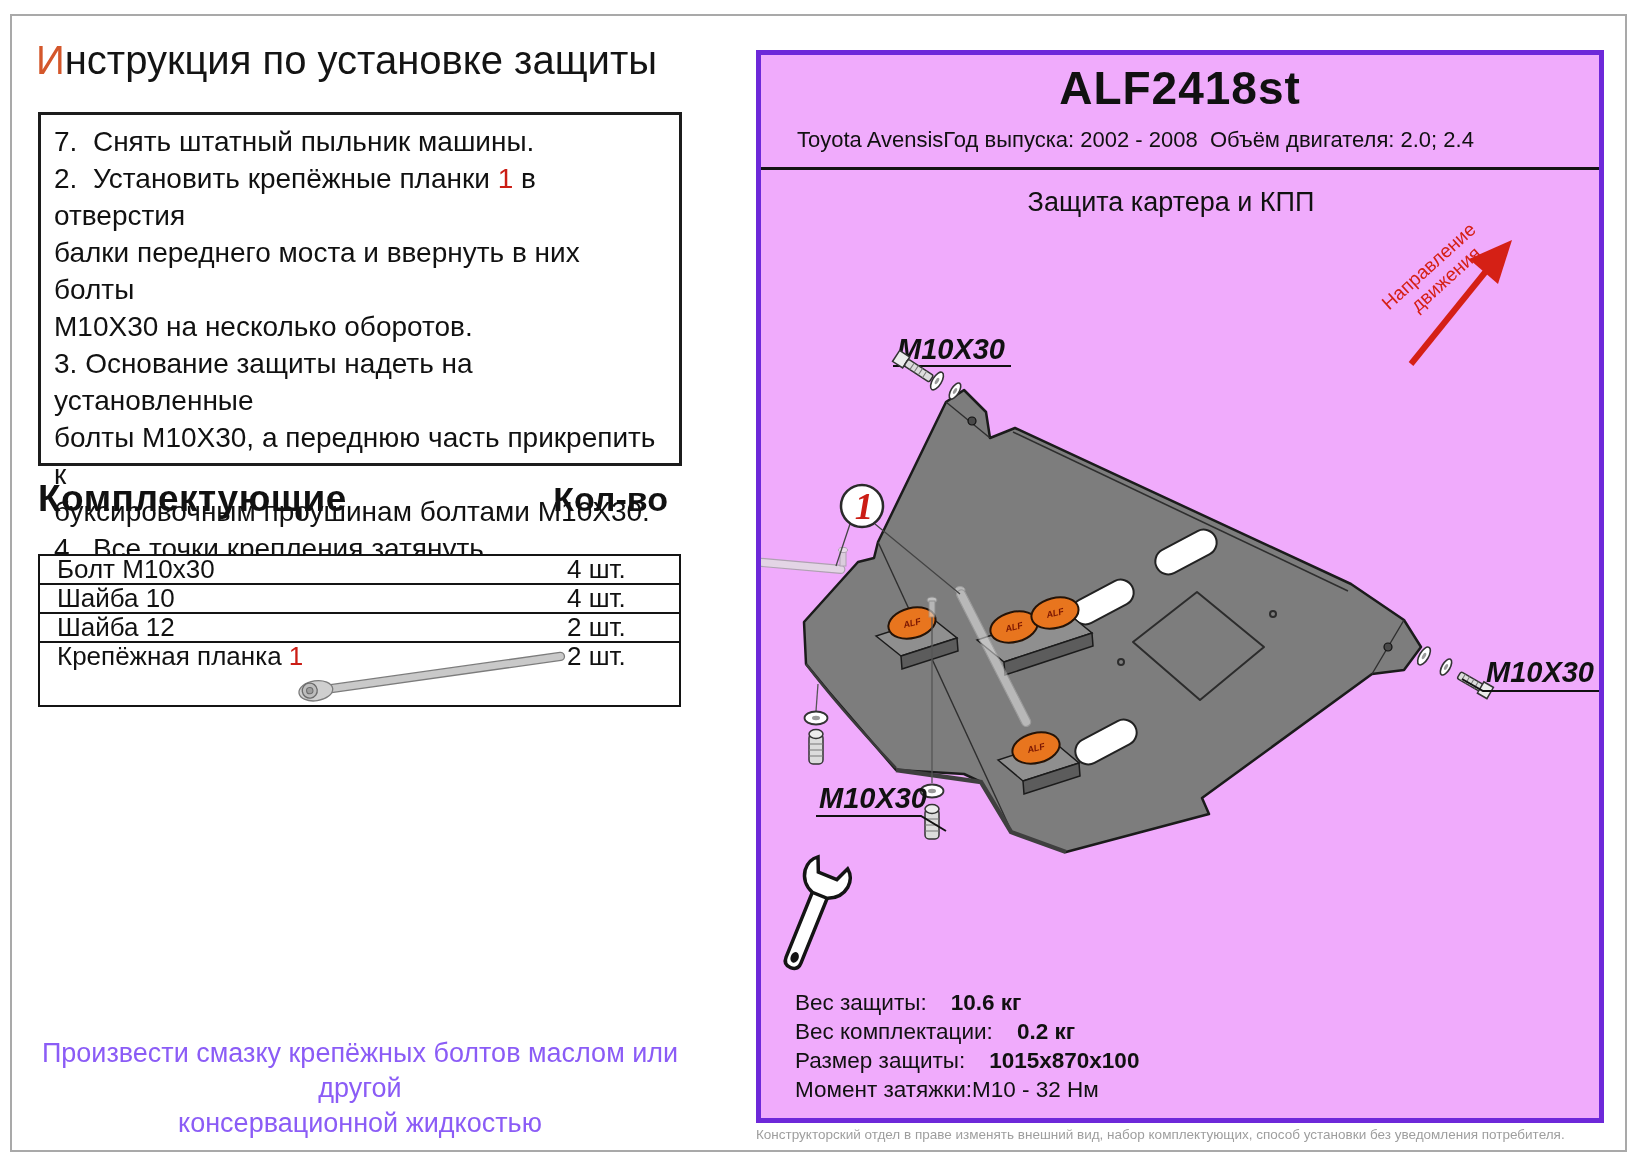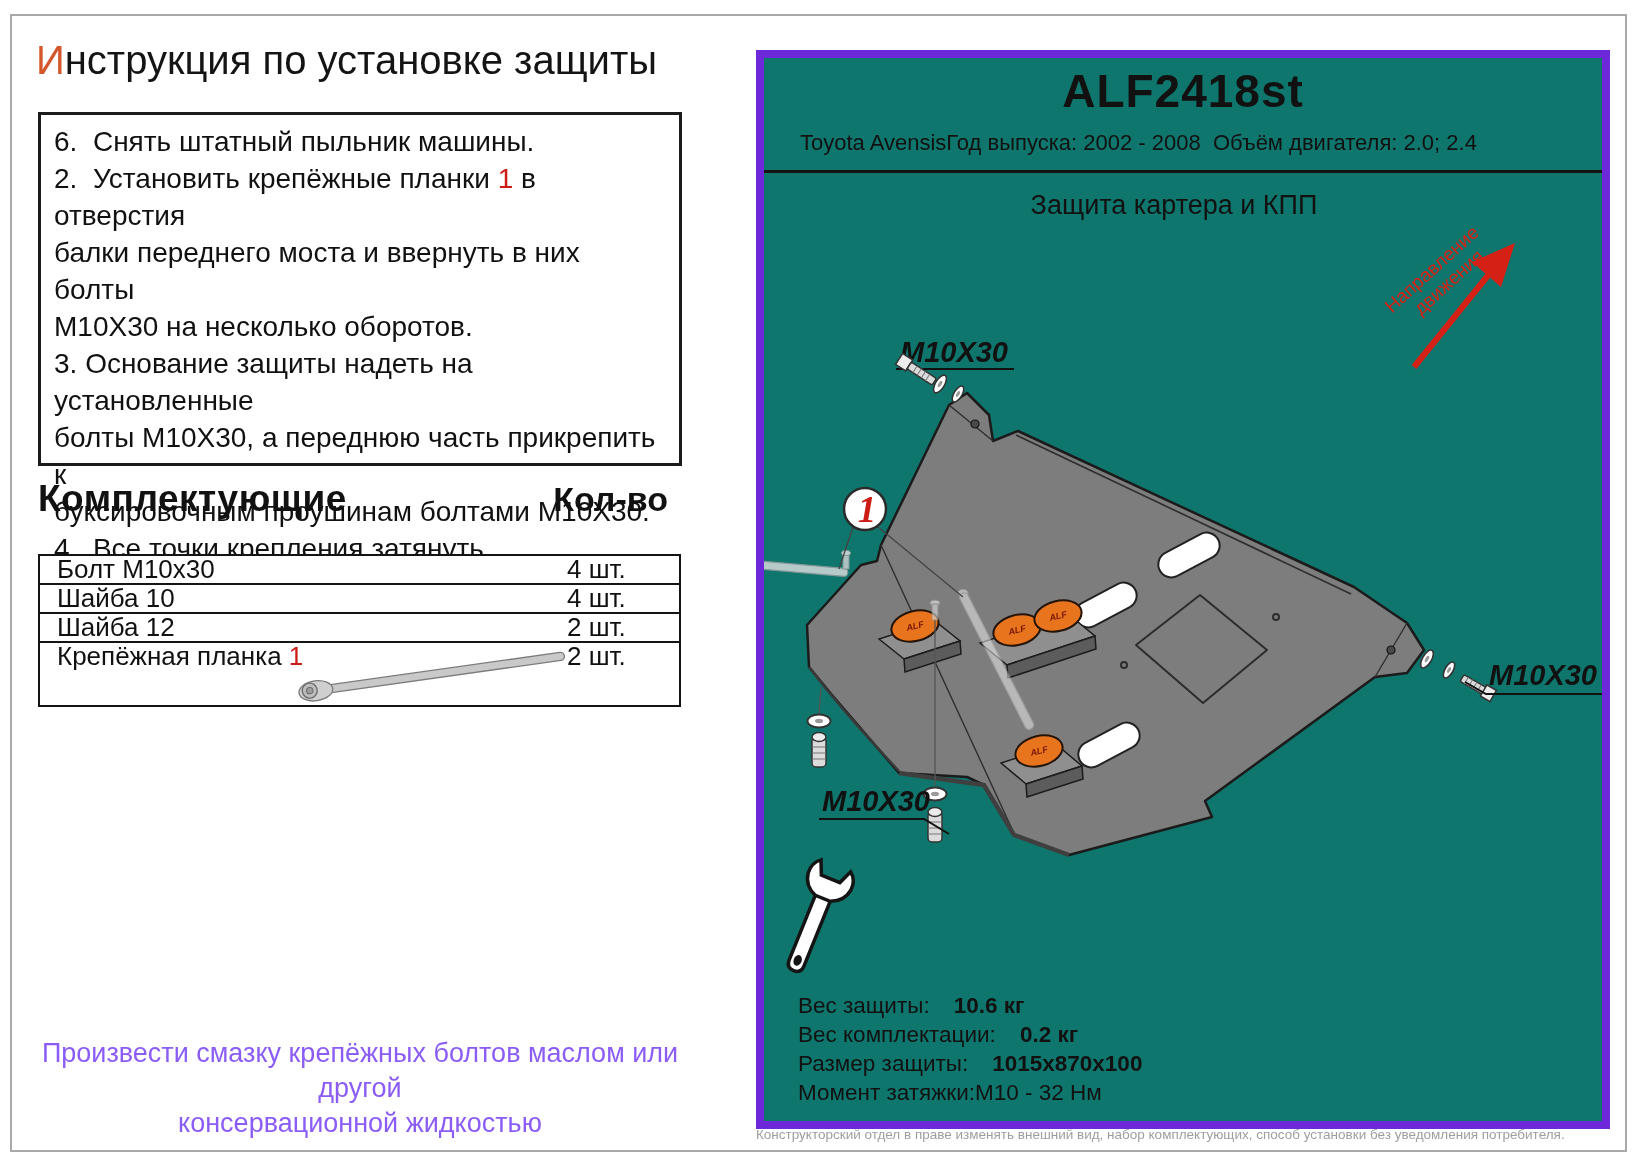--- a/index.html
+++ b/index.html
@@ -41,21 +41,21 @@
   .comp-row .c-name{flex:1;white-space:pre}
   .comp-row .c-count{width:112px;white-space:pre}
   .strap-svg{position:absolute;left:248px;top:8px}
   .note-red{
     position:absolute;left:38px;top:1036px;width:644px;text-align:center;
     font-size:27px;line-height:35px;color:#8b5cf6;white-space:pre-line;
   }
   
   .panel{
     position:absolute;left:756px;top:50px;width:838px;height:1063px;
-    border:8px solid #6d28d9;background:#0f766e;
+    border:5px solid #6d28d9;background:#f0abfc;
   }
   .panel-header{height:112px;border-bottom:3px solid #141414;position:relative}
   .part-code{text-align:center;font-size:46px;font-weight:bold;padding-top:6px;letter-spacing:1px}
   .model-row{
     position:absolute;left:36px;right:10px;top:72px;display:flex;
     font-size:22px;
   }
   .model-row .info{white-space:pre}
   .diagram{position:relative;height:945px}
   .diagram svg{position:absolute;left:0;top:0}
@@ -75,21 +75,21 @@
   .callout-num{font:italic bold 37px "Liberation Serif",serif;fill:#cb1d15}
   .alf-mini{font:italic bold 9px "Liberation Sans",sans-serif;fill:#7a1602}
 </style>
 </head>
 <body>
 
 <div class="page-border"></div>
 
 <div class="doc-title"><span class="lead">И</span><span>нструкция по установке защиты</span></div>
 
-<div class="instr-box"><span>6.  Снять штатный пыльник машины.</span>
+<div class="instr-box"><span>7.  Снять штатный пыльник машины.</span>
 <span>2.  Установить крепёжные планки </span><span class="red-t">1</span><span> в отверстия
 балки переднего моста и ввернуть в них болты
 М10Х30 на несколько оборотов.</span>
 <span>3. Основание защиты надеть на установленные
 болты М10Х30, а переднюю часть прикрепить к
 буксировочным проушинам болтами М10Х30.</span>
 <span>4.  Все точки крепления затянуть.</span></div>
 
 <div class="comp-header">
   <span class="c-title">Комплектующие</span>

